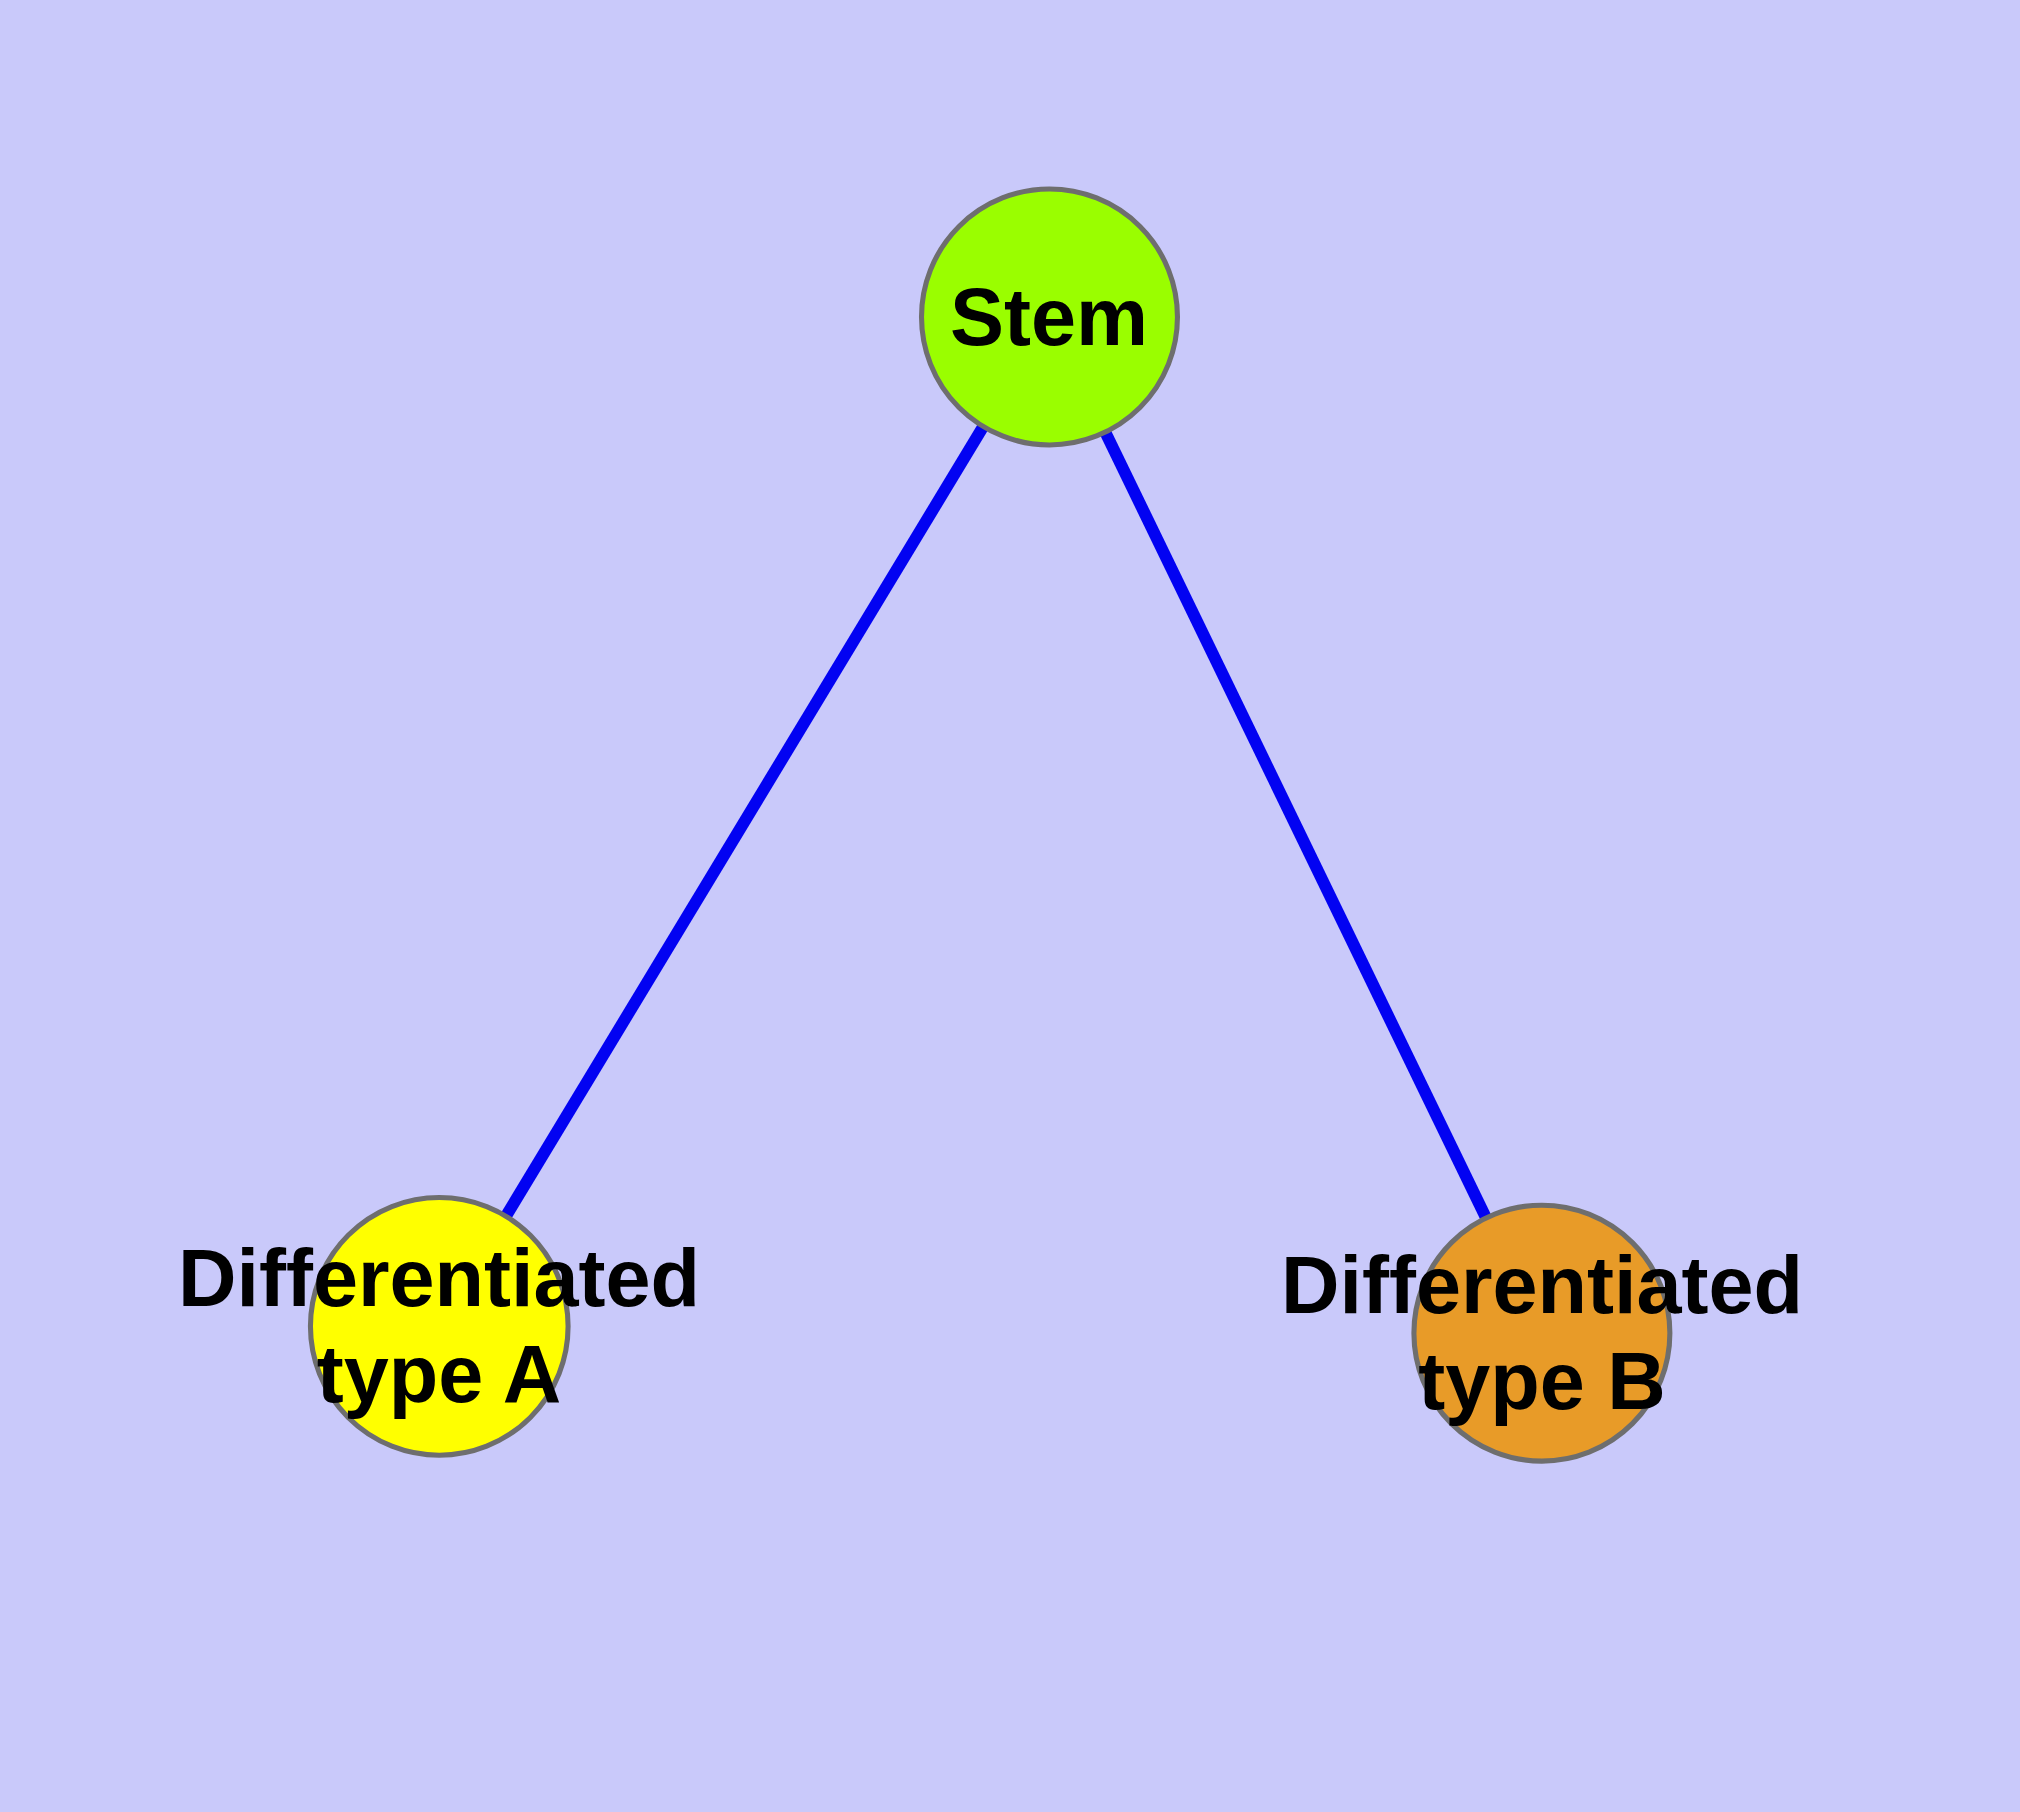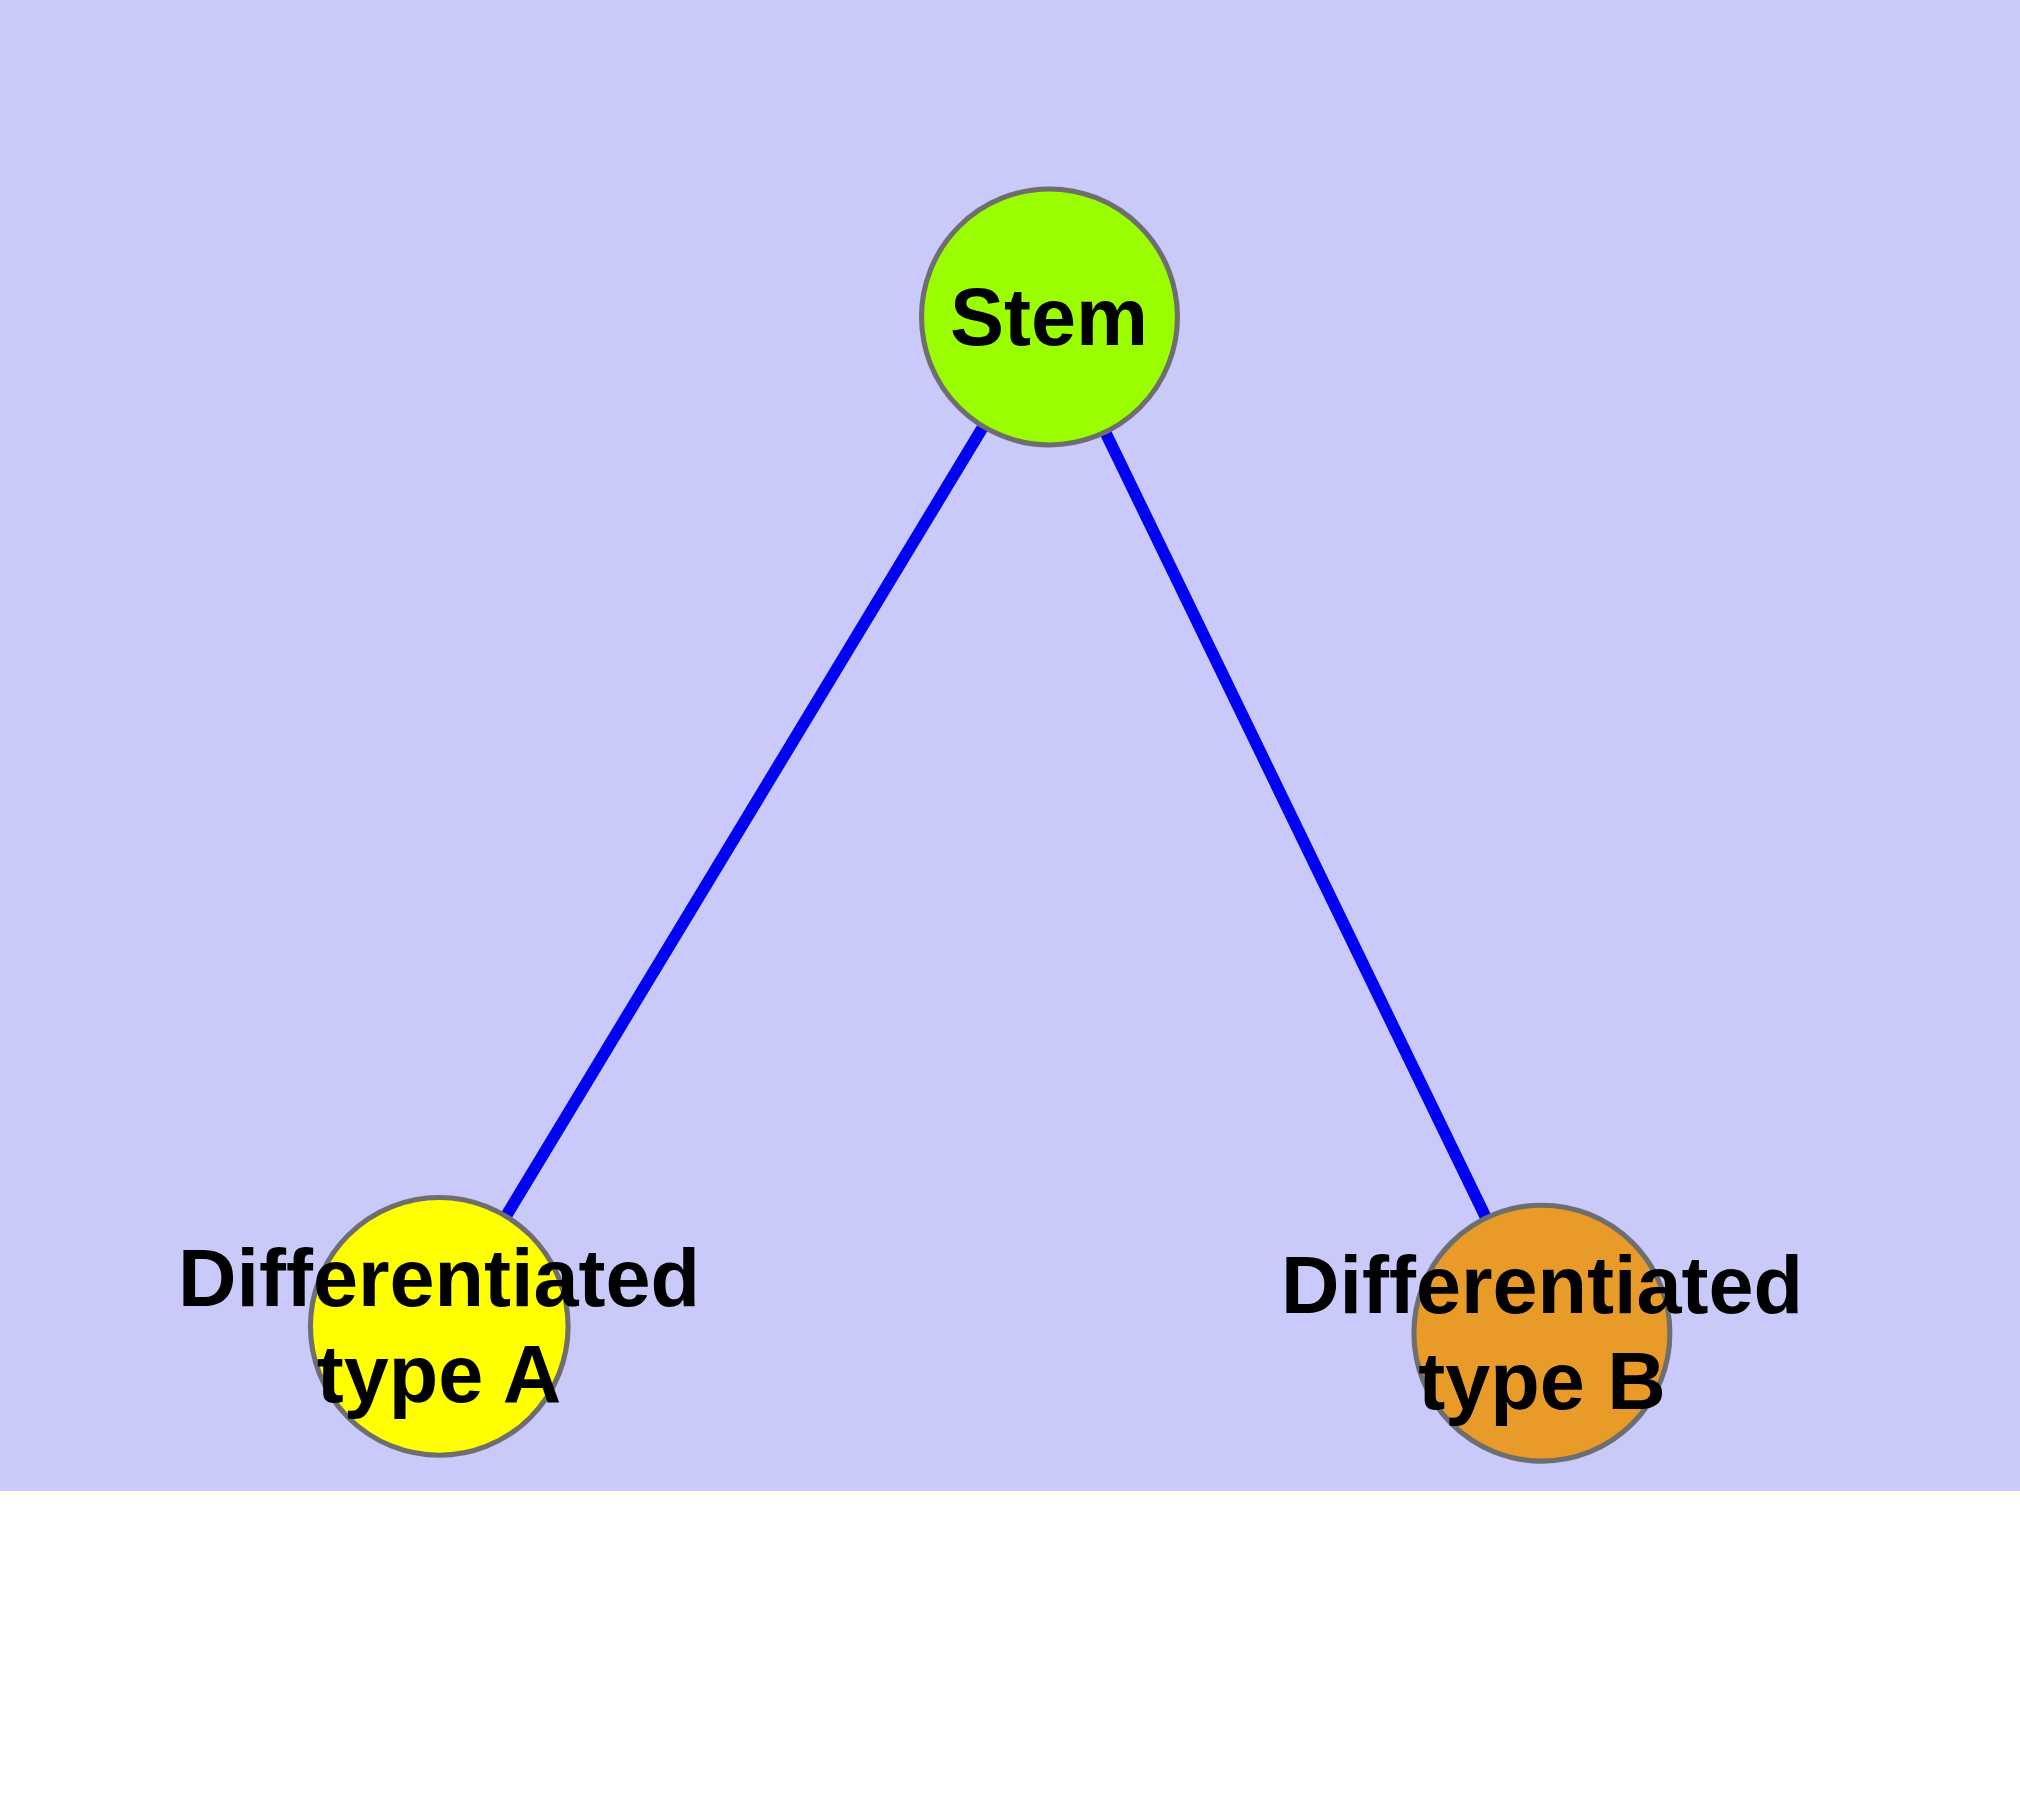--- a/index.html
+++ b/index.html
@@ -25,21 +25,21 @@
     font-size: 81px;
     line-height: 96px;
     text-align: center;
     white-space: pre-line;
     letter-spacing: 0px;
   }
 </style>
 </head>
 <body>
 
-<div class="canvas" style="width: 2021px; height: 1491px; background: rgb(201, 201, 250);">
+<div class="canvas" style="width: 2021px; height: 1812px; background: rgb(201, 201, 250);">
   <svg width="2021" height="1812" viewBox="0 0 2384 2138">
       <line x1="1238" y1="374" x2="518" y2="1565" stroke="#0202F2" stroke-width="14"></line>
       <line x1="1238" y1="374" x2="1819" y2="1573" stroke="#0202F2" stroke-width="14"></line>
       <circle cx="1238" cy="374" r="151" fill="#9AFE00" stroke="#6E6E6E" stroke-width="6"></circle>
       <circle cx="518" cy="1565" r="152" fill="#FFFF00" stroke="#6E6E6E" stroke-width="6"></circle>
       <circle cx="1819" cy="1573" r="151" fill="#E89B28" stroke="#6E6E6E" stroke-width="6"></circle>
     </svg>
   <div>
       <div class="node-label" style="left: 1049px; top: 317px; color: rgb(0, 0, 0);">Stem</div>
       <div class="node-label" style="left: 439px; top: 1326px; color: rgb(0, 0, 0);">Differentiated

